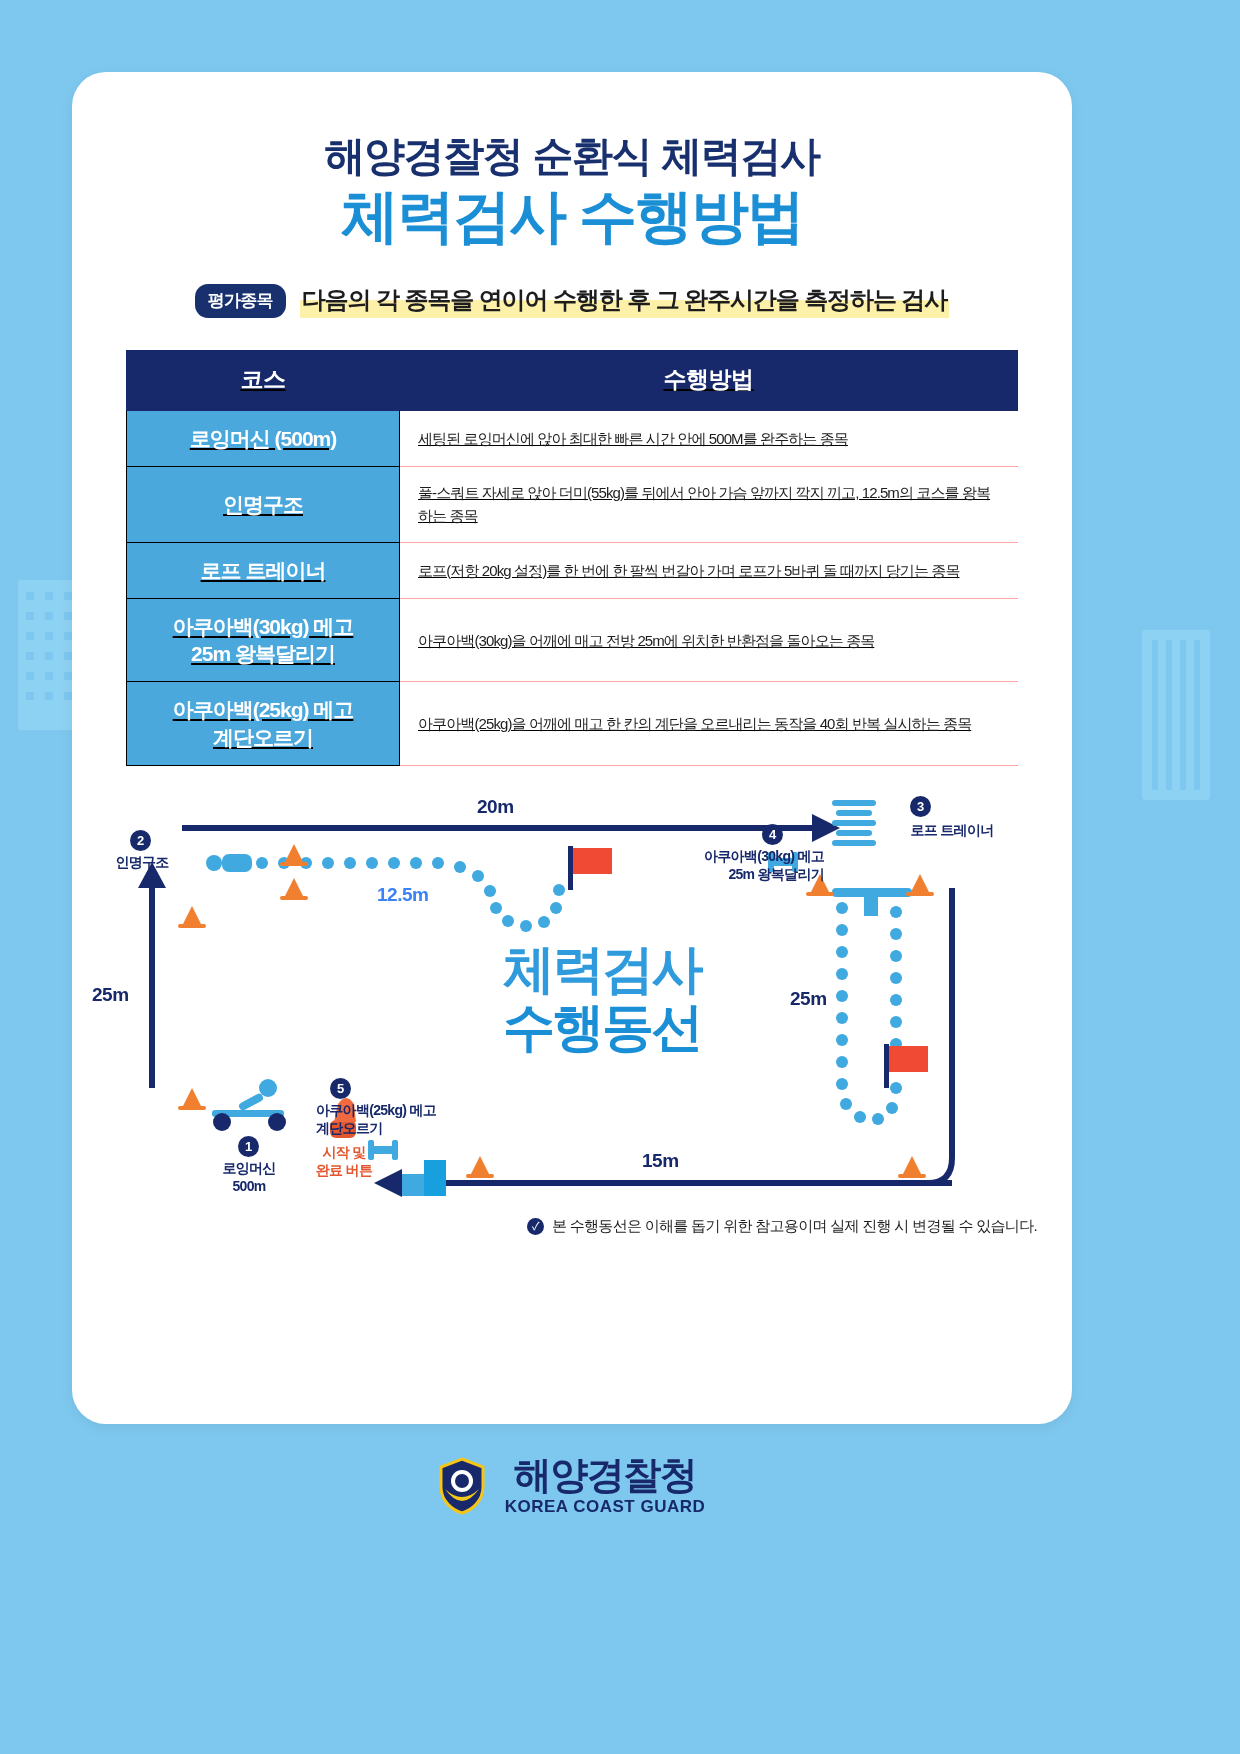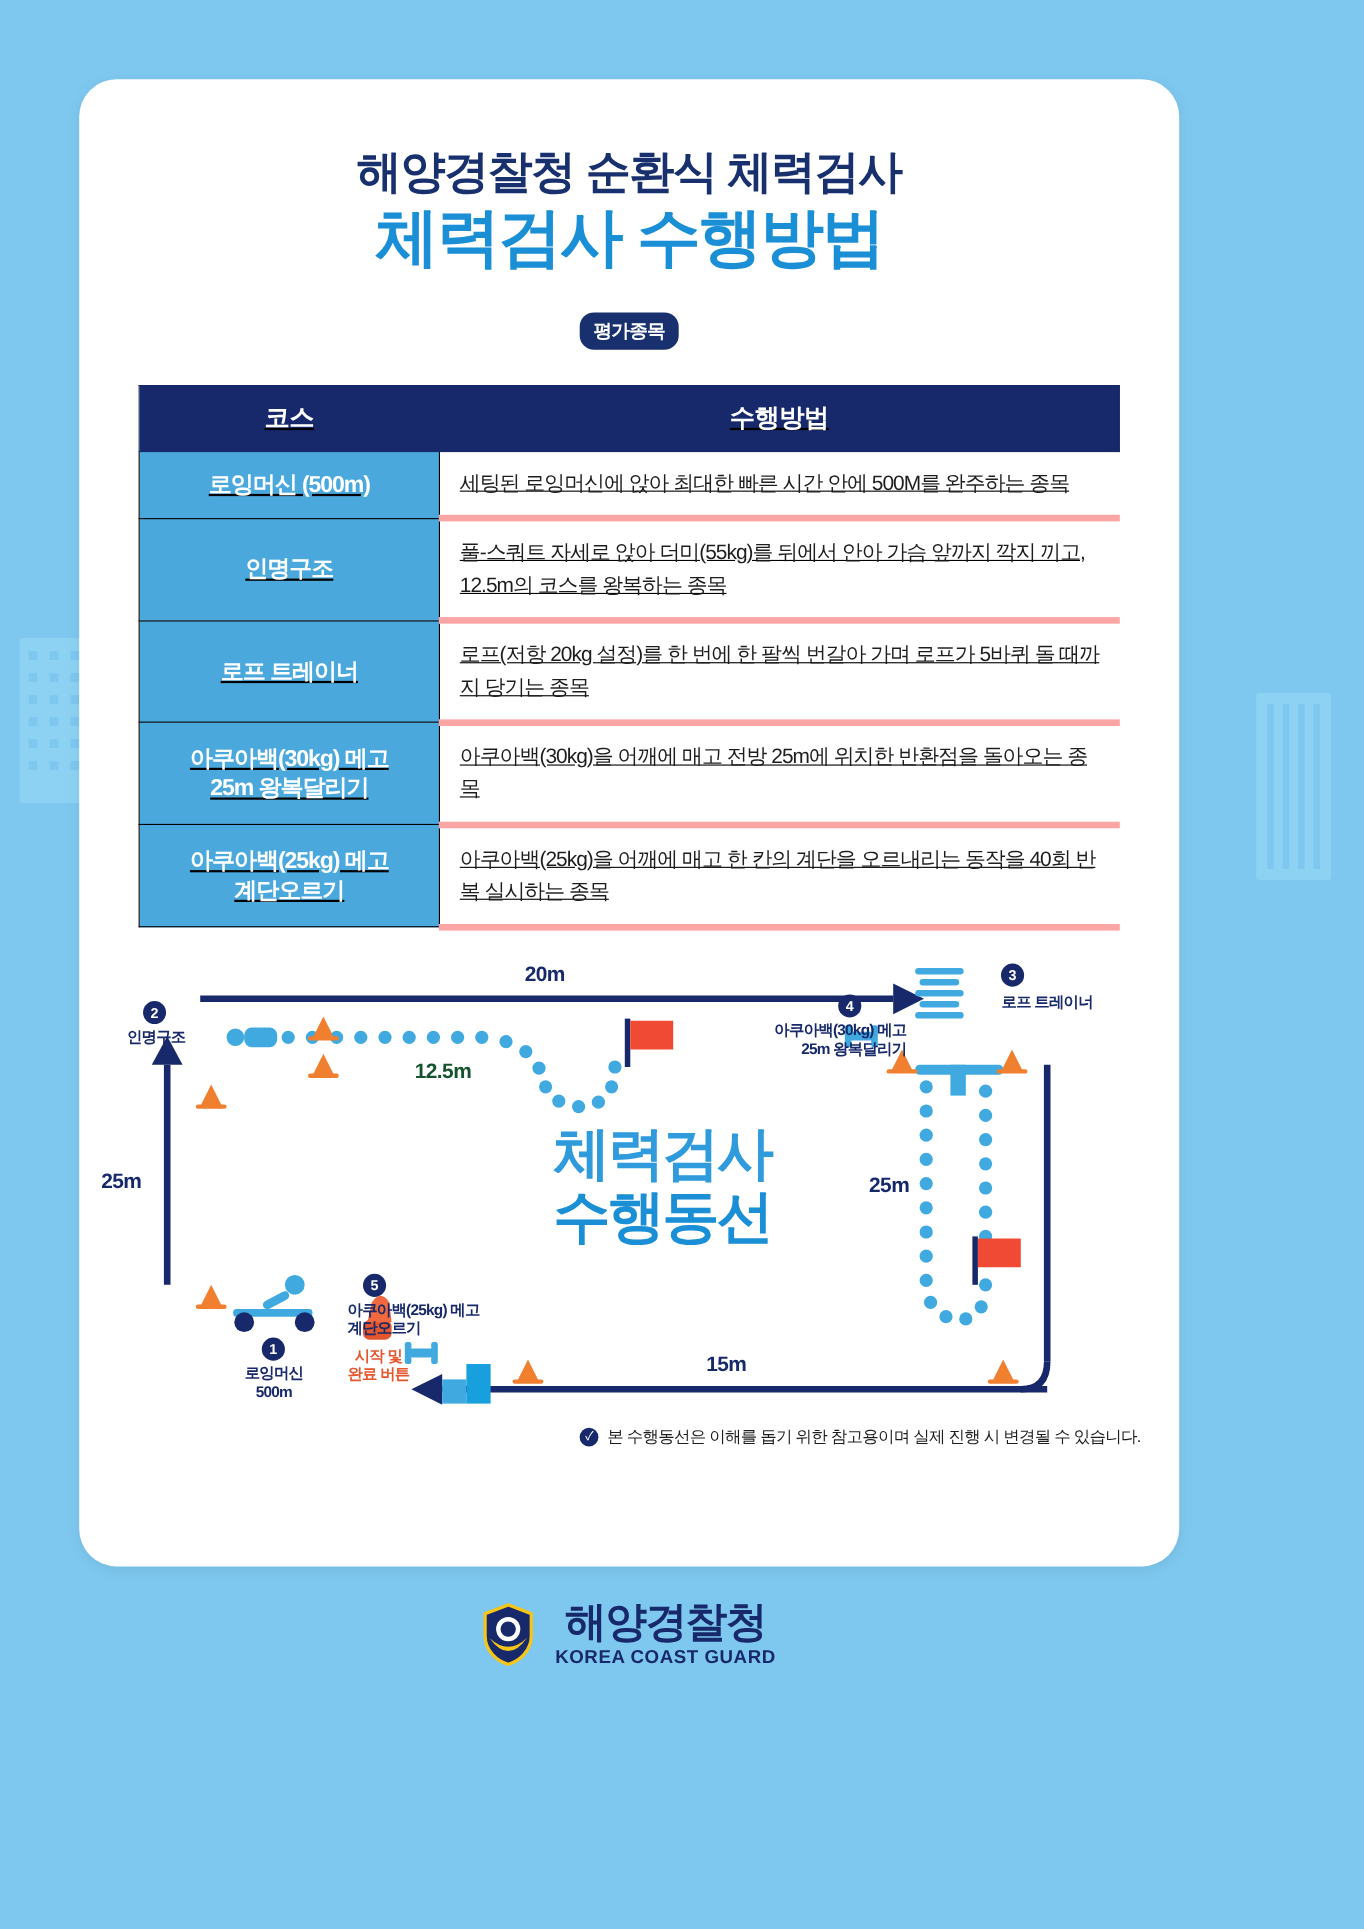--- a/index.html
+++ b/index.html
@@ -126,23 +126,23 @@
     color: #ffffff;
     font-size: 21px;
     font-weight: bold;
     text-align: center;
     letter-spacing: -1px;
     line-height: 1.3;
     border: 1px solid #000000;
     padding: 14px 6px;
   }
   table.course td.c2 {
-    border-bottom: 6px solid #fca5a5;
+    border-bottom: 1px solid #fca5a5;
     color: #1d1d1d;
-    font-size: 19px;
+    font-size: 15px;
     letter-spacing: -0.9px;
     line-height: 1.55;
     padding: 14px 16px 14px 18px;
     vertical-align: middle;
   }
 
   
   .diagram {
     position: relative;
     width: 984px;
@@ -295,20 +295,21 @@
 
 <div class="card">
 
   <div class="title-wrap">
     <div class="title-main">해양경찰청 순환식 체력검사</div>
     <div class="title-sub">체력검사 수행방법</div>
   </div>
 
   <div class="tagline">
     <span class="tag-badge">평가종목</span>
+    <span class="tag-text">다음의 각 종목을 연이어 수행한 후 그 완주시간을 측정하는 검사</span>
   </div>
 
   <table class="course">
     <thead>
       <tr>
         <th class="c1">코스</th>
         <th>수행방법</th>
       </tr>
     </thead>
     <tbody>
@@ -458,21 +459,21 @@
     <div class="cone" style="left:212px;top:56px"></div>
     <div class="cone" style="left:212px;top:90px"></div>
     <div class="cone" style="left:110px;top:118px"></div>
     <div class="cone" style="left:110px;top:300px"></div>
     <div class="cone" style="left:738px;top:86px"></div>
     <div class="cone" style="left:838px;top:86px"></div>
     <div class="cone" style="left:830px;top:368px"></div>
     <div class="cone" style="left:398px;top:368px"></div>
 
     <div class="dist" style="left:405px;top:8px">20m</div>
-    <div class="dist" style="left:305px;top:96px;color:#14532d">12.5m</div>
+    <div class="dist" style="left:305px;top:96px;color:#3b82f6">12.5m</div>
     <div class="dist" style="left:20px;top:196px">25m</div>
     <div class="dist" style="left:718px;top:200px">25m</div>
     <div class="dist" style="left:570px;top:362px">15m</div>
 
     <div class="numbadge" style="left:166px;top:348px">1</div>
     <div class="lbl" style="left:116px;top:372px;width:122px;white-space:pre-line">로잉머신
 500m</div>
 
     <div class="numbadge" style="left:58px;top:42px">2</div>
     <div class="lbl" style="left:12px;top:66px;width:116px;white-space:pre-line">인명구조</div>

